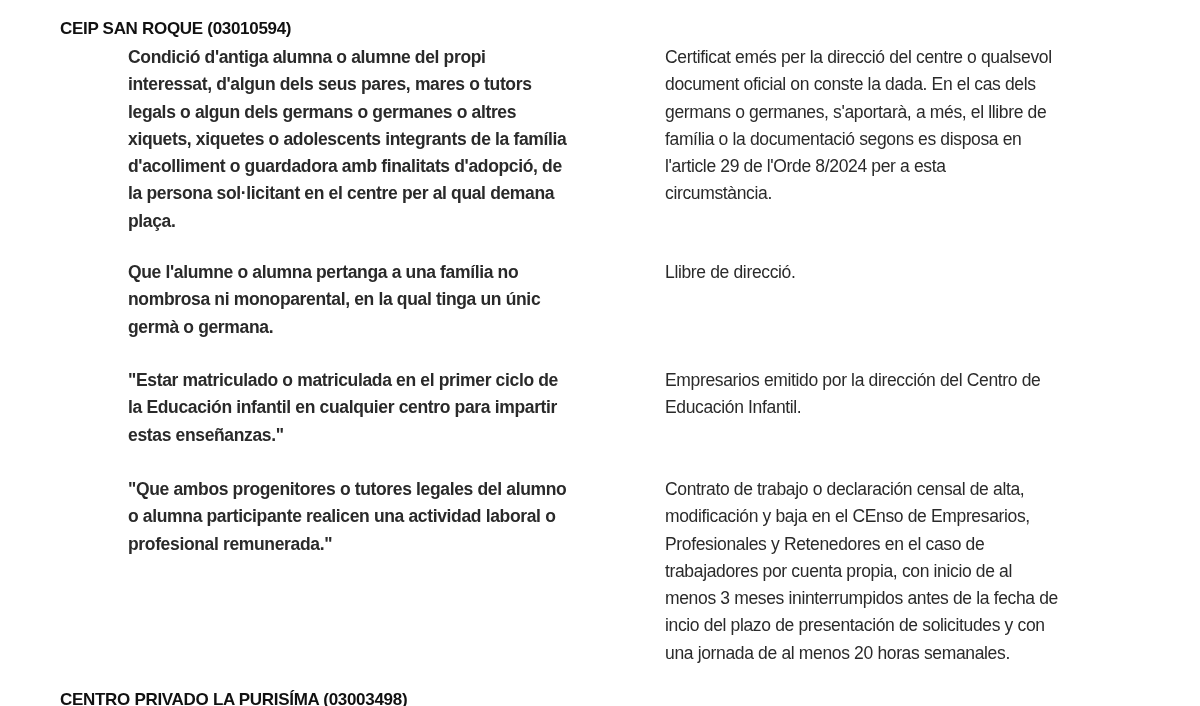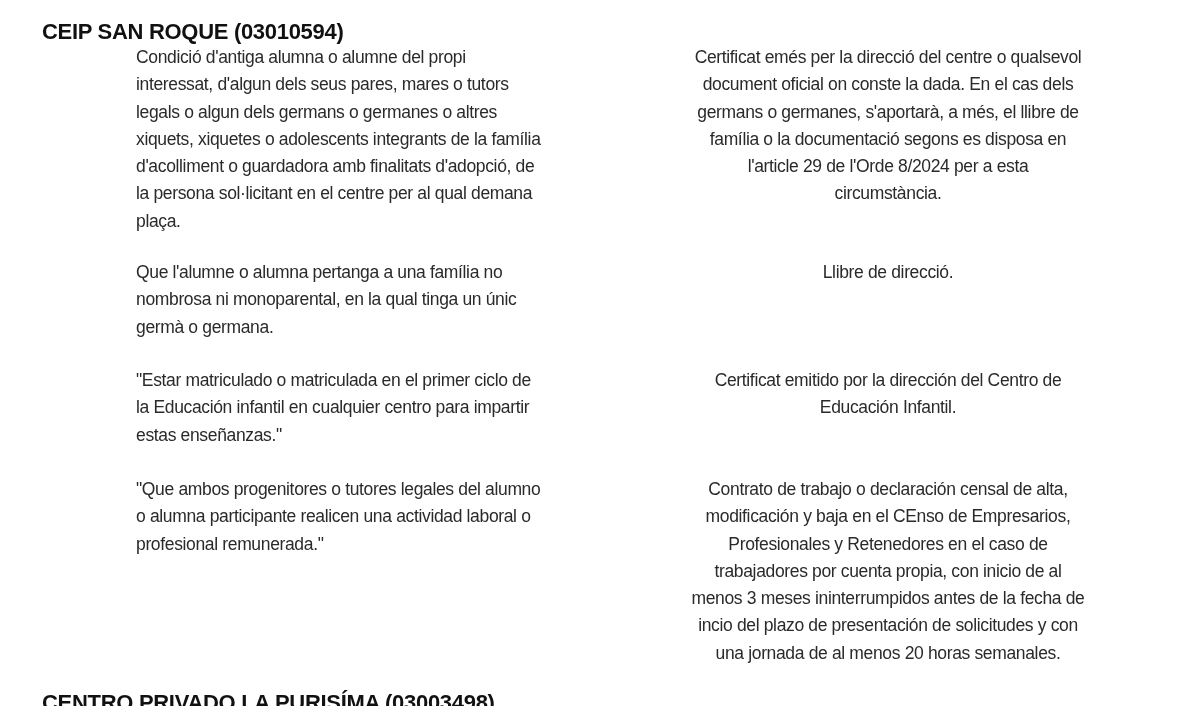--- a/index.html
+++ b/index.html
@@ -17,22 +17,22 @@
     }
     .page {
       position: absolute;
       left: 0;
       top: 0;
       width: 1200px;
       height: 706px;
     }
     .heading {
       position: absolute;
-      left: 42px;
-      font-size: 22px;
+      left: 60px;
+      font-size: 17px;
       font-weight: bold;
       color: #111111;
       letter-spacing: -0.3px;
       white-space: nowrap;
       text-align: center;
     }
     .heading.h1 { top: 19px; }
     .heading.h2 { top: 690px; }
     .row {
       position: absolute;
@@ -41,22 +41,22 @@
     }
     .cell {
       position: absolute;
       top: 0;
       font-size: 17.5px;
       line-height: 27.3px;
       color: #2a2a2a;
       letter-spacing: -0.35px;
       white-space: pre-line;
     }
-    .cell.req { left: 136px; width: 500px; }
-    .cell.doc { left: 628px; width: 520px; text-align: center; }
+    .cell.req { left: 128px; width: 500px; font-weight: bold; }
+    .cell.doc { left: 665px; width: 520px; }
     .row.r1 { top: 44px; }
     .row.r2 { top: 259px; }
     .row.r3 { top: 367px; }
     .row.r4 { top: 476px; }
   </style>
 </head>
 <body>
 
 <div class="page">
 
@@ -82,21 +82,21 @@
     <div class="cell req">Que l'alumne o alumna pertanga a una família no
 nombrosa ni monoparental, en la qual tinga un únic
 germà o germana.</div>
     <div class="cell doc">Llibre de direcció.</div>
   </div>
 
   <div class="row r3">
     <div class="cell req">"Estar matriculado o matriculada en el primer ciclo de
 la Educación infantil en cualquier centro  para impartir
 estas enseñanzas."</div>
-    <div class="cell doc">Certificat emitido por la dirección del Centro de
+    <div class="cell doc">Empresarios emitido por la dirección del Centro de
 Educación Infantil.</div>
   </div>
 
   <div class="row r4">
     <div class="cell req">"Que ambos progenitores o tutores legales del alumno
 o alumna participante realicen una actividad laboral o
 profesional remunerada."</div>
     <div class="cell doc">Contrato de trabajo o declaración censal de alta,
 modificación y baja en el CEnso de Empresarios,
 Profesionales y Retenedores en el caso de

